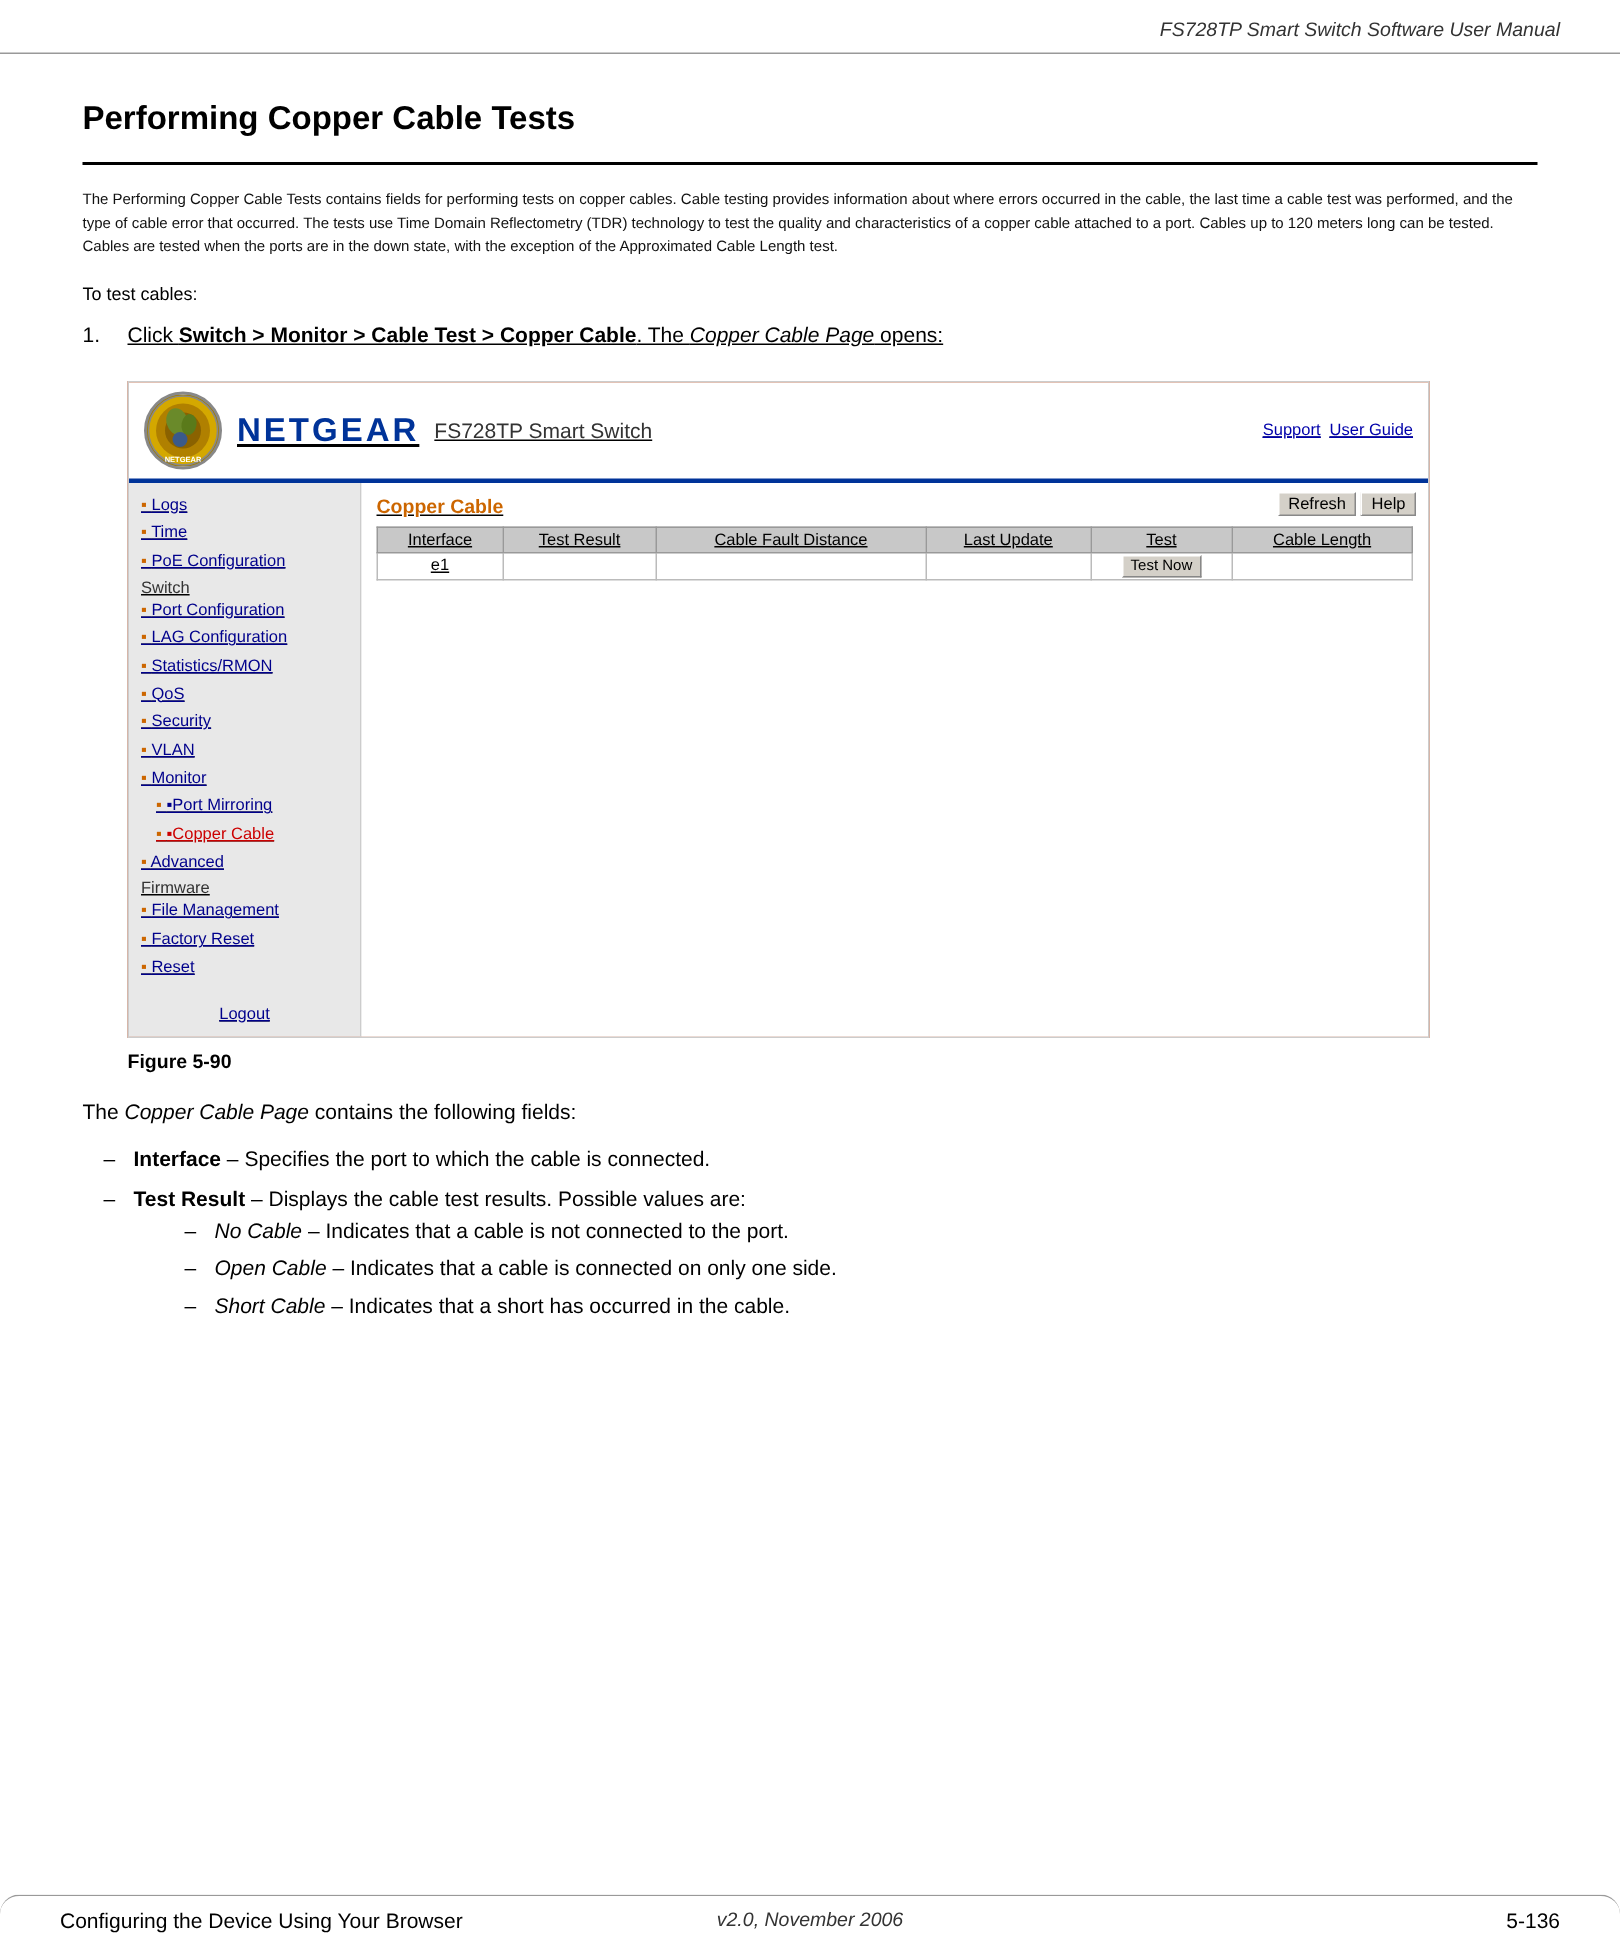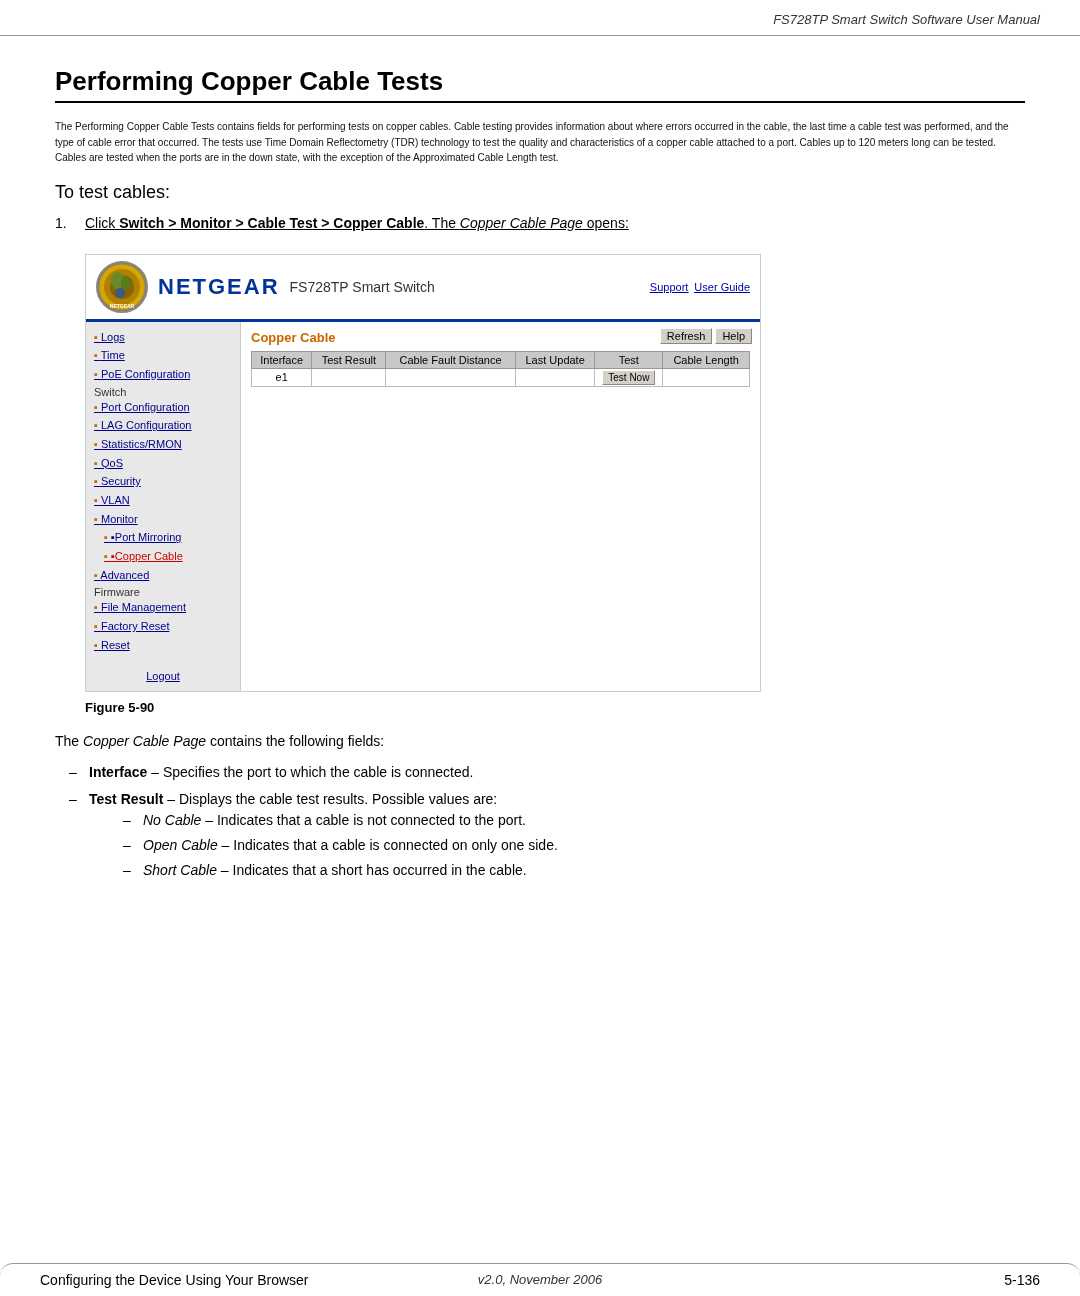--- a/index.html
+++ b/index.html
@@ -26,34 +26,34 @@
       font-size: 13px;
       border-bottom: 1px solid #999;
       color: #333;
     }
     
     .main-content {
       padding: 30px 55px 20px 55px;
       flex: 1;
     }
     .page-title {
-      font-size: 26px;
+      font-size: 22px;
       font-weight: bold;
       margin-bottom: 16px;
       border-bottom: 2px solid #000;
-      padding-bottom: 4px;
+      padding-bottom: 16px;
     }
     .intro-text {
       font-size: 10px;
       line-height: 1.55;
       margin-bottom: 16px;
       color: #111;
     }
     .to-test {
-      font-size: 18px;
+      font-size: 12px;
       margin-bottom: 10px;
     }
     .step-list {
       list-style: none;
       padding-left: 0;
       margin-bottom: 20px;
     }
     .step-item {
       display: flex;
       align-items: flex-start;
@@ -72,23 +72,24 @@
     .step-text strong {
       font-weight: bold;
     }
     .step-text em {
       font-style: italic;
     }
     
     .screenshot-box {
       border: 1px solid #ccc;
       margin: 14px 0 6px 30px;
-      width: 676px;
+      width: 868px;
       background: #c2410c;
       font-size: 12px;
+      text-decoration: underline;
     }
     
     .ng-header {
       background: #fff;
       padding: 6px 10px;
       display: flex;
       align-items: center;
       border-bottom: 3px solid #003399;
       gap: 10px;
     }

